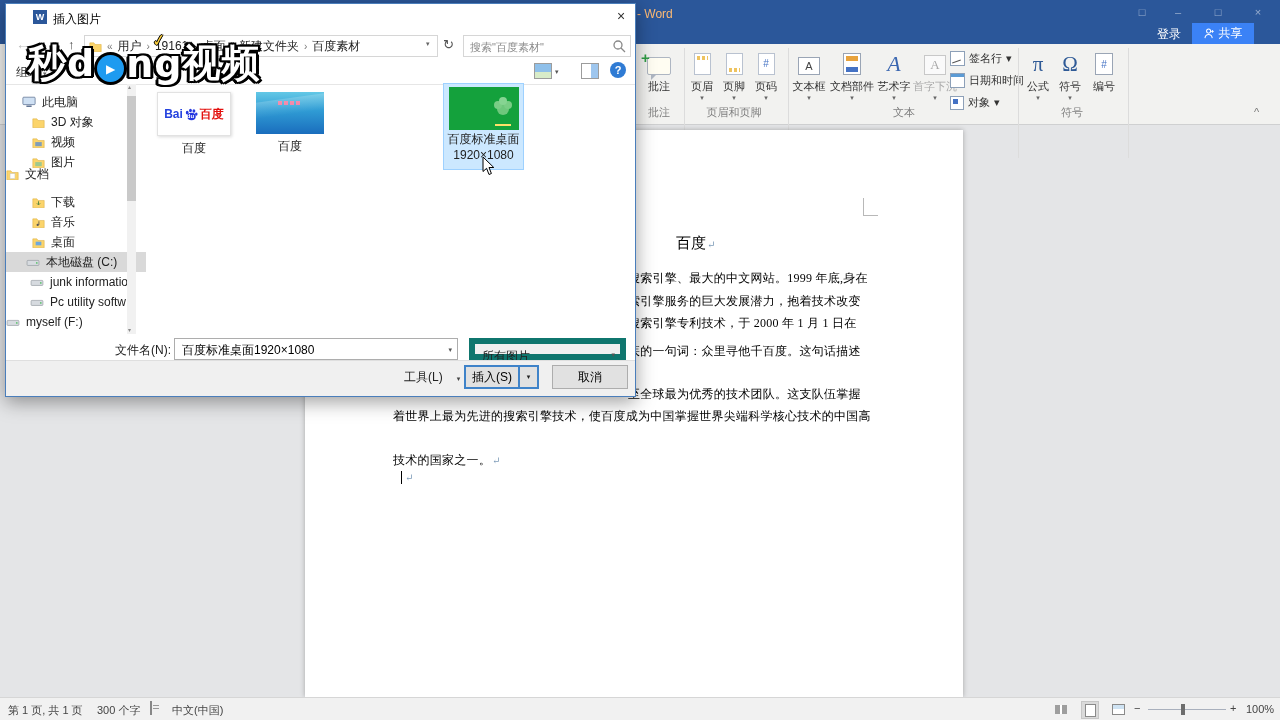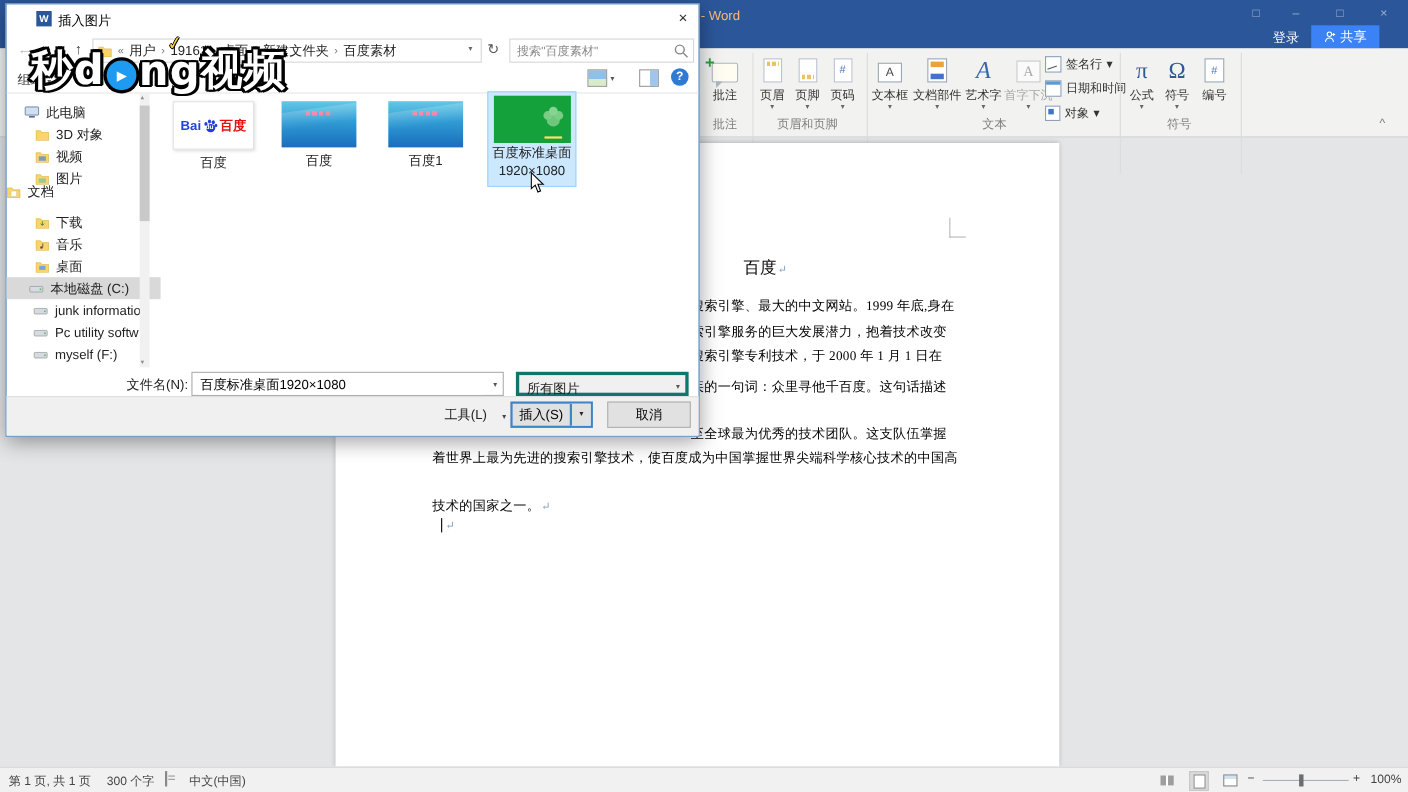--- a/index.html
+++ b/index.html
@@ -115,21 +115,21 @@
   #selbox{position:absolute;left:437px;top:79px;width:81px;height:87px;background:#cce8ff;border:1px solid #9ed1ff;box-sizing:border-box;}
   .greenthumb{width:70px;height:43px;background:#14a13c;position:relative;margin:3px auto 0;}
   .tree{position:absolute;right:12px;top:10px;width:8px;height:8px;border-radius:50%;background:#86d492;box-shadow:-5px 4px 0 #79cd85,5px 4px 0 #79cd85,0 8px 0 2px #6ec77c;}
   .treetxt{position:absolute;right:8px;bottom:4px;width:16px;height:2px;background:#ffe06a;}
   .flabel2{font-size:12px;color:#222;line-height:14px;margin-top:2px;white-space:nowrap;}
   
   #fnlabel{position:absolute;left:105px;top:338px;width:60px;text-align:right;font-size:12px;color:#222;}
   #fninput{position:absolute;left:168px;top:334px;width:284px;height:22px;border:1px solid #adadad;box-sizing:border-box;background:#fff;}
   #fninput input{position:absolute;left:5px;top:2px;width:255px;height:16px;border:0;outline:0;font-size:12px;color:#000;font-family:inherit;}
   .combocaret{position:absolute;right:5px;top:7px;font-size:7px;color:#555;}
-  #ftcombo{position:absolute;left:463px;top:334px;width:157px;height:22px;border:3px solid #0f766e;box-sizing:border-box;background:#f0f0f0;}
+  #ftcombo{position:absolute;left:463px;top:334px;width:157px;height:22px;border:6px solid #0f766e;box-sizing:border-box;background:#f0f0f0;}
   #ftcombo .val{position:absolute;left:7px;top:4px;font-size:12px;color:#222;}
   #dlgfooter{position:absolute;left:0;top:356px;width:629px;height:36px;background:#f0f0f0;border-top:1px solid #dfdfdf;box-sizing:border-box;}
   #toolsbtn{position:absolute;left:398px;top:8px;font-size:12px;color:#222;}
   .toolscaret{margin-left:14px;font-size:7px;color:#444;}
   #insertbtn{position:absolute;left:458px;top:4px;height:24px;display:flex;border:2px solid #3f83c9;box-sizing:border-box;background:#e1e1e1;}
   #insertbtn .main{width:52px;text-align:center;font-size:12px;color:#000;line-height:20px;}
   #insertbtn .arrow{width:17px;border-left:2px solid #3f83c9;text-align:center;font-size:7px;line-height:20px;color:#222;background:#e1e1e1;}
   #cancelbtn{position:absolute;left:546px;top:4px;width:76px;height:24px;background:#e1e1e1;border:1px solid #adadad;box-sizing:border-box;text-align:center;font-size:12px;color:#000;line-height:22px;}
 
   
@@ -432,21 +432,21 @@
       </svg>
     <span>junk information</span>
   </div>
   <div class="srow" style="top:288px;padding-left:24px">
     <svg width="14" height="11" viewBox="0 0 16 13">
         <rect x="1" y="4" width="14" height="6" rx="1" fill="#d7dbe0" stroke="#8a9098" stroke-width="0.7"></rect>
         <circle cx="12.5" cy="7" r="1" fill="#58c26a"></circle>
       </svg>
     <span>Pc  utility softw</span>
   </div>
-  <div class="srow" style="top:308px;padding-left:24px">
+  <div class="srow" style="top:308px;">
     <svg width="14" height="11" viewBox="0 0 16 13">
         <rect x="1" y="4" width="14" height="6" rx="1" fill="#d7dbe0" stroke="#8a9098" stroke-width="0.7"></rect>
         <circle cx="12.5" cy="7" r="1" fill="#58c26a"></circle>
       </svg>
     <span>myself (F:)</span>
   </div>
 
   <div id="sscroll">
     <span class="sarr" style="top:1px;transform:rotate(180deg)">▾</span>
     <div id="sthumb"></div>
@@ -471,26 +471,20 @@
     <div class="flabel">百度</div>
   </div>
 
   <div class="fitem" style="left:246px;top:88px">
     <div class="fimg bluethumb">
         <span class="pinkdash"></span>
       </div>
     <div class="flabel">百度</div>
   </div>
 
-  <div class="fitem" style="left:343px;top:88px">
-    <div class="fimg bluethumb">
-        <span class="pinkdash"></span>
-      </div>
-    <div class="flabel">百度1</div>
-  </div>
 
   <div id="selbox">
     <div class="greenthumb">
       <span class="tree"></span>
       <span class="treetxt"></span>
     </div>
     <div class="flabel2" style="text-align:center">百度标准桌面</div>
     <div class="flabel2" style="text-align:center">1920×1080</div>
   </div>
 

